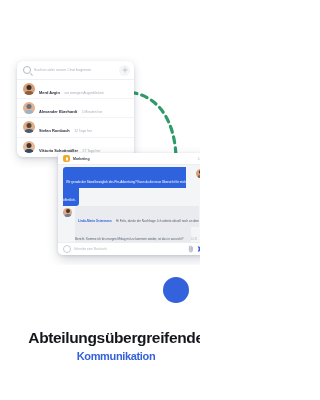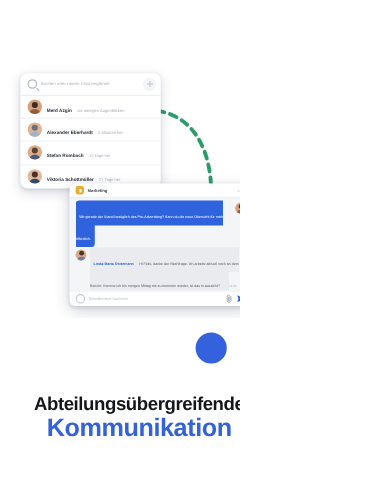--- a/index.html
+++ b/index.html
@@ -328,21 +328,21 @@
     margin-left: 16px;
   }
   #headline .l1 {
     font-size: 15.5px;
     font-weight: bold;
     color: #14161c;
     letter-spacing: -.35px;
     line-height: 19px;
   }
   #headline .l2 {
-    font-size: 21px;
+    font-size: 11px;
     font-weight: bold;
     color: #3461dc;
     letter-spacing: -.35px;
     line-height: 19px;
   }
 </style>
 </head>
 <body>
 
 <div id="hero">

